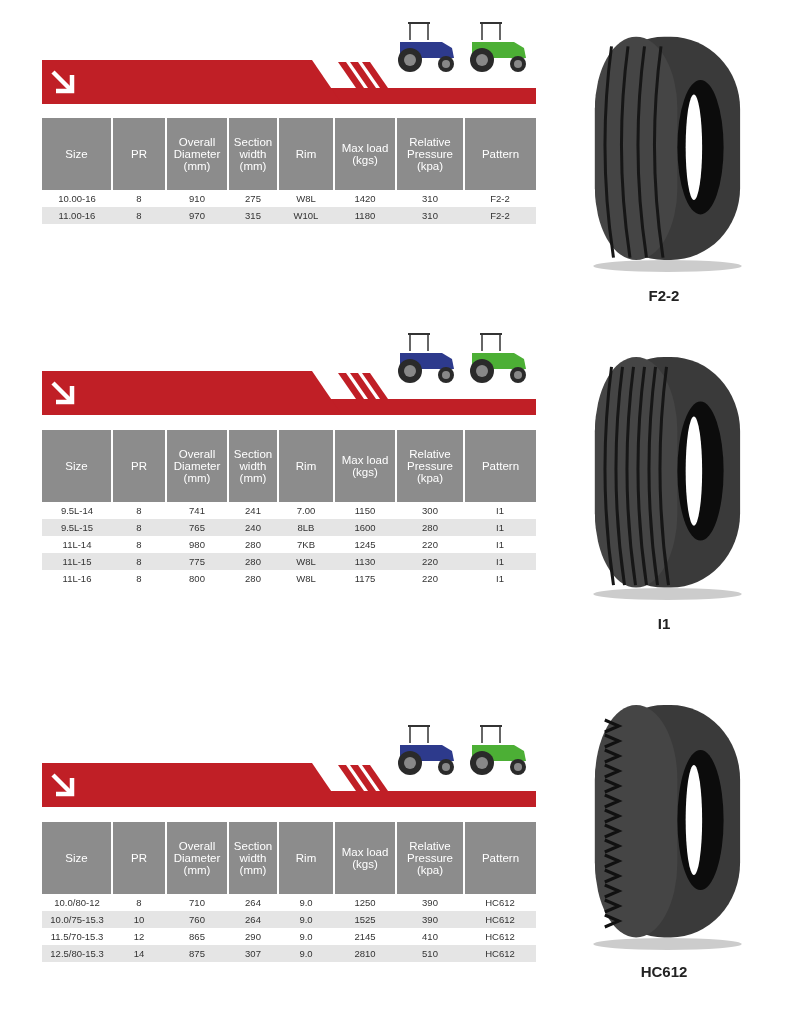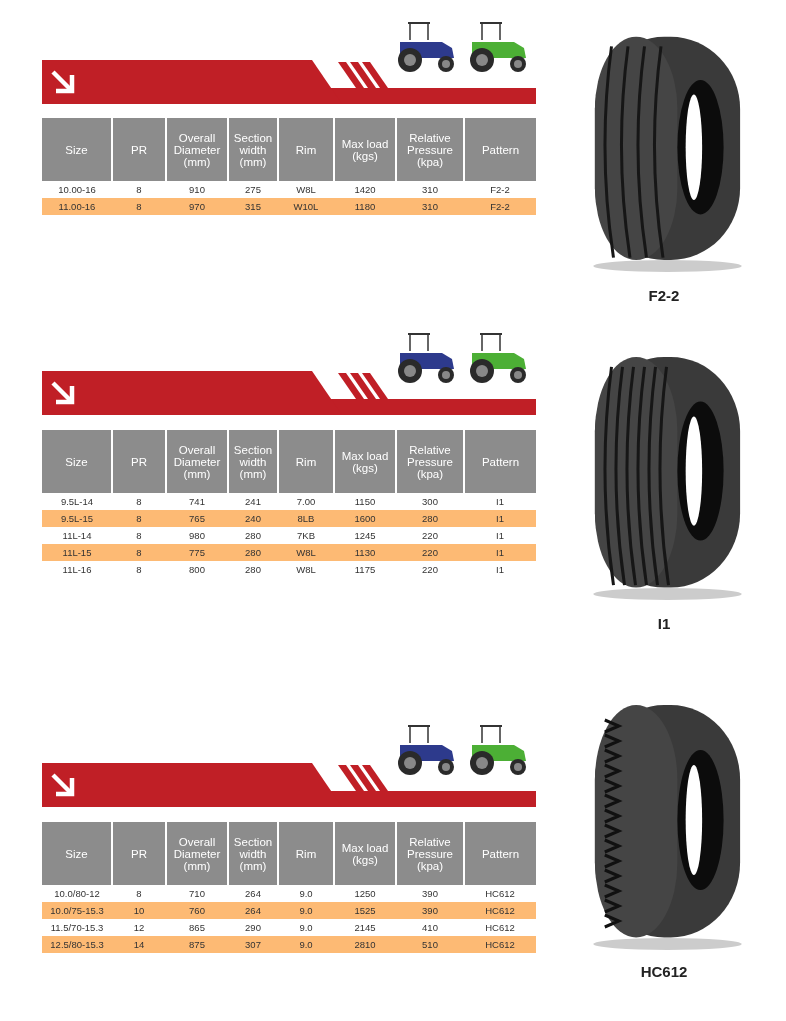--- a/index.html
+++ b/index.html
@@ -6,24 +6,24 @@
   body { width:786px; height:1021px; position:relative; overflow:hidden; font-family:"Liberation Sans", sans-serif; }
   .banner { position:absolute; left:42px; width:494px; height:44px; }
   .banner .bar-low { position:absolute; left:0; top:28px; width:494px; height:16px; background:#c01f26; }
   .banner .bar-main { position:absolute; left:0; top:0; width:300px; height:44px; background:#c01f26;
      clip-path: polygon(0 0, 270px 0, 300px 100%, 0 100%); }
   .banner .title { position:absolute; left:46px; top:3px; color:#fff; font-style:italic; font-weight:bold; font-size:33px; letter-spacing:1px; }
   .banner .arrow { position:absolute; left:8px; top:9px; width:26px; height:26px; }
   .stripes { position:absolute; left:296px; top:2px; width:60px; height:26px; }
   .tractors { position:absolute; left:350px; top:-42px; width:140px; height:56px; }
   table.spec { position:absolute; left:42px; width:494px; border-collapse:collapse; table-layout:fixed; }
-  table.spec th { background:#8c8c8c; color:#fff; font-weight:normal; font-size:11.5px; line-height:12px; height:63px; text-align:center; border-right:2px solid #fff; padding:0; }
+  table.spec th { background:#8c8c8c; color:#fff; font-weight:normal; font-size:11.5px; line-height:12px; height:72px; text-align:center; border-right:2px solid #fff; padding:0; }
   table.spec th:last-child { border-right:none;text-align:center; }
   table.spec td { font-size:9.5px; color:#333; text-align:center; height:17px; padding:0; }
-  table.spec tr.alt td { background:#fdba74; }
+  table.spec tr.alt td { background:#e5e5e5; }
   .tire { position:absolute; }
   .tire-label { position:absolute; font-weight:bold; font-size:15px; color:#222; text-align:center; width:140px; }
 </style>
 </head>
 <body>
 
 <div id="root">
     <div class="banner" style="top: 60px;">
     <div class="bar-low"></div>
     <div class="bar-main"></div>

